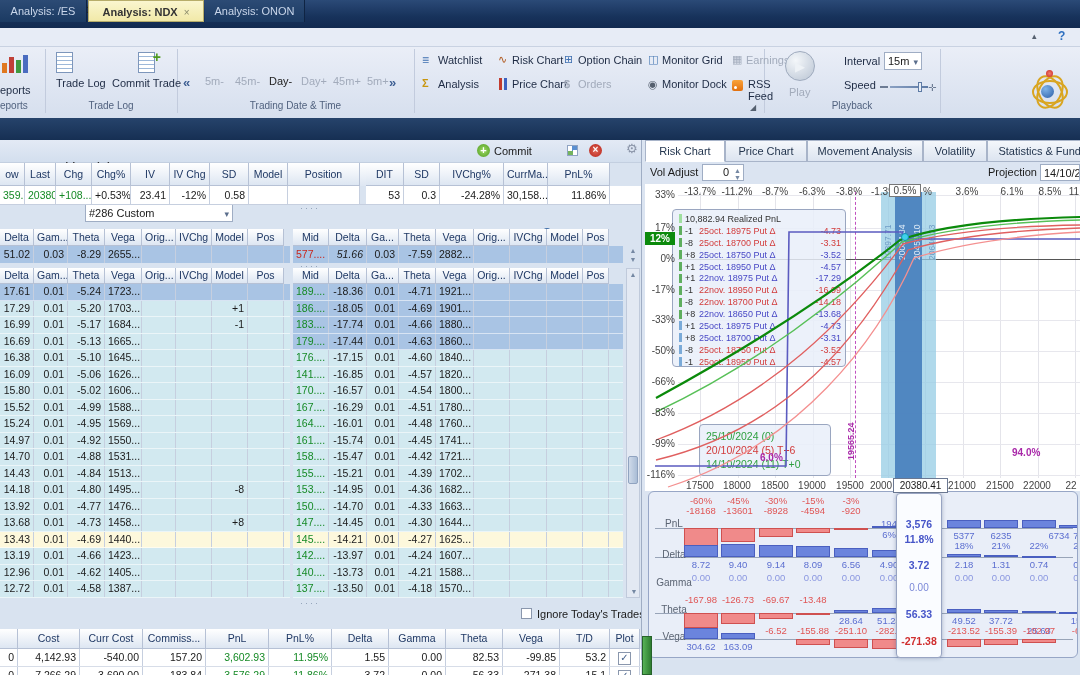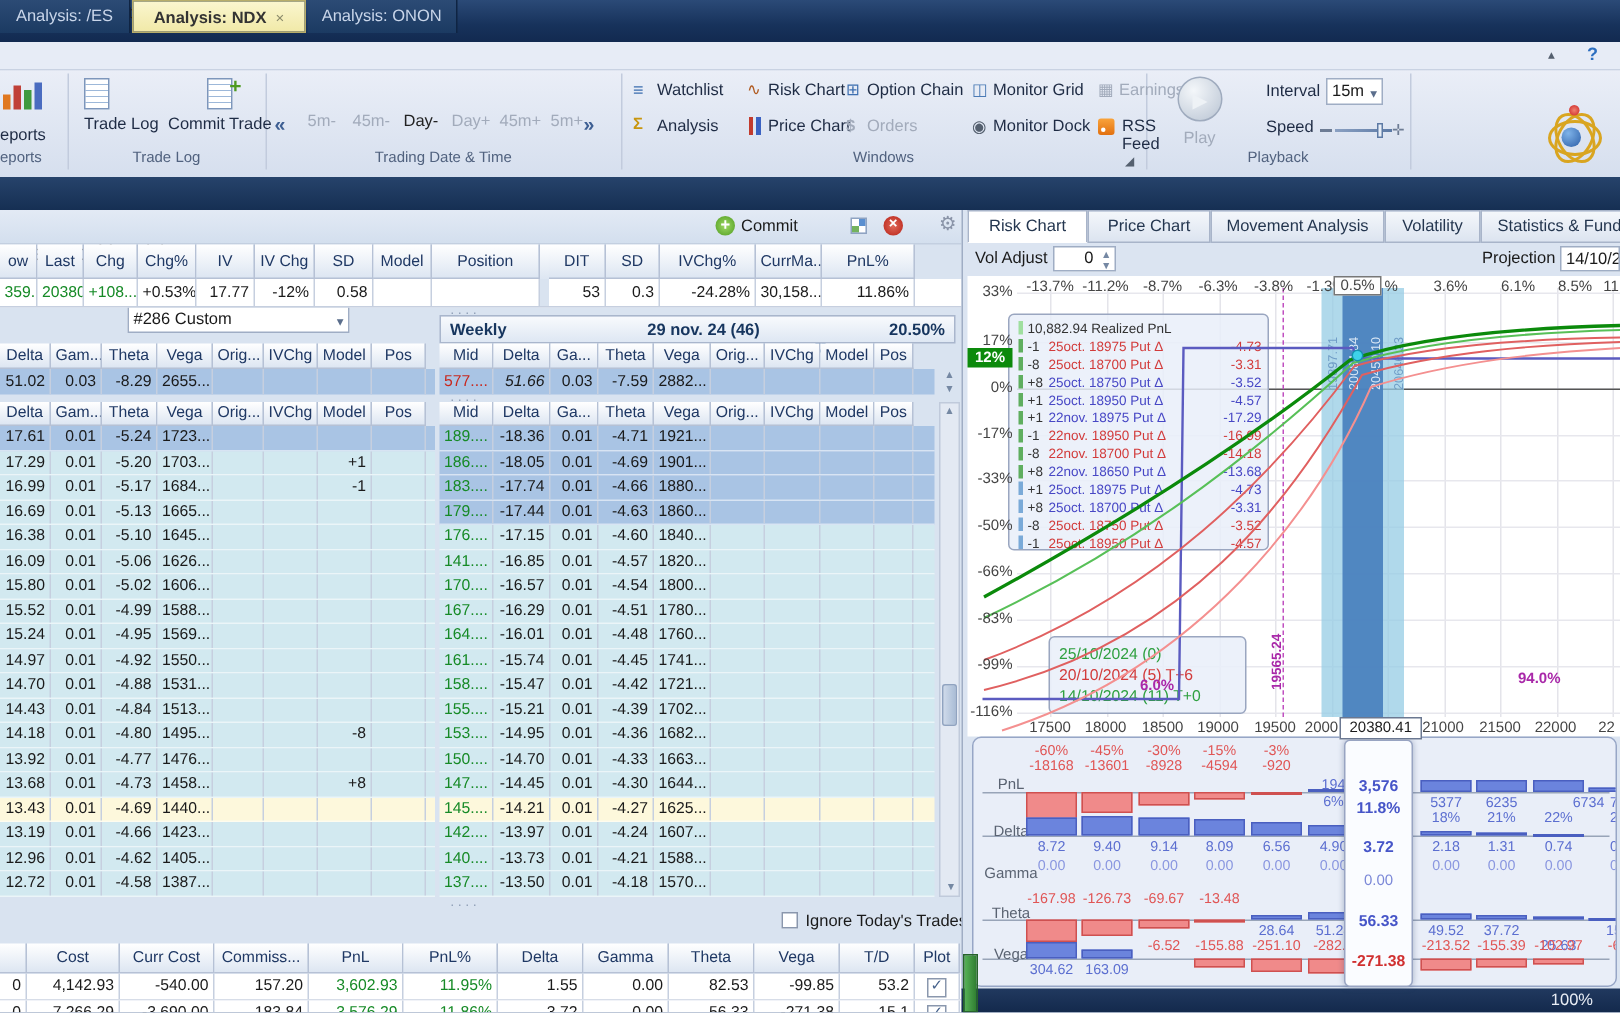--- a/index.html
+++ b/index.html
@@ -187,21 +187,20 @@
     <span class="abs rbtn-label" style="left:18px;top:26px;">Analysis</span>
     <span class="abs icon i-candle" style="left:78px;top:26px;"></span>
     <span class="abs rbtn-label" style="left:92px;top:26px;">Price Chart</span>
     <span class="abs dim" style="left:144px;top:26px;font-size:11px;font-weight:bold;">$</span>
     <span class="abs rbtn-label dim" style="left:158px;top:26px;">Orders</span>
     <span class="abs" style="left:228px;top:26px;color:#55606f;font-size:11px;">◉</span>
     <span class="abs rbtn-label" style="left:242px;top:26px;">Monitor Dock</span>
     <span class="abs icon i-rss" style="left:312px;top:26px;"></span>
     <span class="abs rbtn-label" style="left:328px;top:26px;">RSS Feed</span>
   </div>
-  <div class="abs glabel" style="left:414px;top:100px;width:350px;">Windows</div>
   <div class="abs" style="left:750px;top:103px;color:#55606f;font-size:8px;">◢</div>
 
   
   <div class="abs playbtn" style="left:785px;top:51px;">▶</div>
   <div class="abs dim" style="left:789px;top:86px;font-size:11px;">Play</div>
   <div class="abs rbtn-label" style="left:844px;top:55px;">Interval</div>
   <div class="abs select" style="left:884px;top:52px;width:38px;"><span>15m</span></div>
   <div class="abs rbtn-label" style="left:844px;top:79px;">Speed</div>
   <div class="abs" style="left:880px;top:86px;width:8px;height:2px;background:#6d7c94;"></div>
   <div class="abs" style="left:890px;top:86px;width:38px;height:2px;background:linear-gradient(90deg,#8aa0c2,#5d7aa5);"></div>
@@ -251,41 +250,36 @@
       <div class="c " style="width: 36px;">SD</div>
       <div class="c " style="width: 64px;">IVChg%</div>
       <div class="c " style="width: 44px;">CurrMa...</div>
       <div class="c " style="width: 62px;">PnL%</div>
     </div>
   <div id="sumRow" class="abs flexrow" style="left:0;top:186px;width:641px;height:19px;line-height:18px;background:#fff;border-bottom:1px solid #c6cfdf;">
       <div class="c num g" style="width: 25px;">359...</div>
       <div class="c num g" style="width: 31px;">20380...</div>
       <div class="c num g" style="width: 36px;">+108....</div>
       <div class="c num " style="width: 39px;">+0.53%</div>
-      <div class="c num " style="width: 39px;">17.77</div>
+      <div class="c num " style="width: 39px;">23.41</div>
       <div class="c num " style="width: 40px;">-12%</div>
       <div class="c num " style="width: 39px;">0.58</div>
       <div class="c num " style="width: 39px;"></div>
       <div class="c num " style="width: 72px;"></div>
       <div class="c spacercol" style="width: 6px;"></div>
       <div class="c num " style="width: 38px;">53</div>
       <div class="c num " style="width: 36px;">0.3</div>
       <div class="c num " style="width: 64px;">-24.28%</div>
       <div class="c num " style="width: 44px;">30,158....</div>
       <div class="c num " style="width: 62px;">11.86%</div>
     </div>
 
   <div class="abs splitdots" style="left:300px;top:203px;">····</div>
 
   
-  <div class="abs sechdr flexrow" style="left:293px;top:210px;width:344px;">
-    <span style="padding-left:6px;width:70px;">Weekly</span>
-    <span style="flex:1;text-align:center;">29 nov. 24 (46)</span>
-    <span style="width:62px;text-align:right;padding-right:6px;">20.50%</span>
-  </div>
 
   
   <div id="expHeadL1" class="abs flexrow hdrrow" style="left:0;top:229px;width:290px;height:17px;line-height:16px;">
       <div class="c " style="width: 34px;">Delta</div>
       <div class="c " style="width: 34px;">Gam...</div>
       <div class="c " style="width: 37px;">Theta</div>
       <div class="c " style="width: 37px;">Vega</div>
       <div class="c " style="width: 34px;">Orig...</div>
       <div class="c " style="width: 36px;">IVChg</div>
       <div class="c " style="width: 36px;">Model</div>
@@ -958,21 +952,20 @@
     <div style="position:absolute;top:24px;width:100%;text-align:center;font-weight:bold;font-size:10.5px;color:#4655c8;">3,576</div>
     <div style="position:absolute;top:39px;width:100%;text-align:center;font-weight:bold;font-size:10.5px;color:#4655c8;">11.8%</div>
     <div style="position:absolute;top:65px;width:100%;text-align:center;font-weight:bold;font-size:10.5px;color:#4655c8;">3.72</div>
     <div style="position:absolute;top:88px;width:100%;text-align:center;font-size:10px;color:#7b88d8;">0.00</div>
     <div style="position:absolute;top:114px;width:100%;text-align:center;font-weight:bold;font-size:10.5px;color:#4655c8;">56.33</div>
     <div style="position:absolute;top:141px;width:100%;text-align:center;font-weight:bold;font-size:10.5px;color:#d03030;">-271.38</div>
   </div>
   <div class="abs pricebox">20380.41</div>
 
   <div class="abs greensliver"></div>
-  <div class="abs statusbar"><span>100%</span></div>
 
 <div class="abs gridv" style="left: 700px; top: 192px; height: 286px; z-index: 1;"></div><div class="abs gridv" style="left: 737.5px; top: 192px; height: 286px; z-index: 1;"></div><div class="abs gridv" style="left: 775px; top: 192px; height: 286px; z-index: 1;"></div><div class="abs gridv" style="left: 812.5px; top: 192px; height: 286px; z-index: 1;"></div><div class="abs gridv" style="left: 850px; top: 192px; height: 286px; z-index: 1;"></div><div class="abs gridv" style="left: 887.5px; top: 192px; height: 286px; z-index: 1;"></div><div class="abs gridv" style="left: 925px; top: 192px; height: 286px; z-index: 1;"></div><div class="abs gridv" style="left: 962.5px; top: 192px; height: 286px; z-index: 1;"></div><div class="abs gridv" style="left: 1000px; top: 192px; height: 286px; z-index: 1;"></div><div class="abs gridv" style="left: 1037.5px; top: 192px; height: 286px; z-index: 1;"></div><div class="abs gridv" style="left: 1075px; top: 192px; height: 286px; z-index: 1;"></div><div class="abs gridh" style="left: 678px; top: 195px; width: 402px; z-index: 1;"></div><div class="abs gridh" style="left: 678px; top: 228px; width: 402px; z-index: 1;"></div><div class="abs gridh" style="left: 678px; top: 259px; width: 402px; z-index: 1;"></div><div class="abs gridh" style="left: 678px; top: 290px; width: 402px; z-index: 1;"></div><div class="abs gridh" style="left: 678px; top: 320px; width: 402px; z-index: 1;"></div><div class="abs gridh" style="left: 678px; top: 351px; width: 402px; z-index: 1;"></div><div class="abs gridh" style="left: 678px; top: 382px; width: 402px; z-index: 1;"></div><div class="abs gridh" style="left: 678px; top: 413px; width: 402px; z-index: 1;"></div><div class="abs gridh" style="left: 678px; top: 444px; width: 402px; z-index: 1;"></div><div class="abs gridh" style="left: 678px; top: 475px; width: 402px; z-index: 1;"></div><div class="abs zeroline" style="left: 678px; top: 259px; width: 402px; z-index: 2;"></div><div class="abs bandlight" style="left: 881px; top: 192px; width: 55px; height: 286px; z-index: 2;"></div><div class="abs banddark" style="left: 895px; top: 192px; width: 27px; height: 286px; z-index: 2;"></div><div class="abs vertlabel" style="left: 883px; top: 196px; height: 64px; z-index: 3; color: rgb(111, 156, 198);">19897.71</div><div class="abs vertlabel" style="left: 897px; top: 196px; height: 64px; z-index: 3; color: rgb(220, 233, 246);">20084.84</div><div class="abs vertlabel" style="left: 912px; top: 196px; height: 64px; z-index: 3; color: rgb(220, 233, 246);">20459.10</div><div class="abs vertlabel" style="left: 927px; top: 196px; height: 64px; z-index: 3; color: rgb(111, 156, 198);">20646.23</div><div class="abs magline" style="left: 855px; top: 192px; height: 286px; z-index: 2;"></div><div class="abs vertlabel magtext" style="left: 846px; top: 398px; height: 62px; font-size: 9px; z-index: 3;">19565.24</div><div class="abs magtext" style="left: 760px; top: 452px; font-size: 10px; z-index: 5;">6.0%</div><div class="abs magtext" style="left: 1012px; top: 447px; font-size: 10px; z-index: 5;">94.0%</div><div class="abs axlabel" style="left: 682px; top: 186px; width: 36px; text-align: center; z-index: 5;">-13.7%</div><div class="abs axlabel" style="left: 719px; top: 186px; width: 36px; text-align: center; z-index: 5;">-11.2%</div><div class="abs axlabel" style="left: 757px; top: 186px; width: 36px; text-align: center; z-index: 5;">-8.7%</div><div class="abs axlabel" style="left: 794px; top: 186px; width: 36px; text-align: center; z-index: 5;">-6.3%</div><div class="abs axlabel" style="left: 831px; top: 186px; width: 36px; text-align: center; z-index: 5;">-3.8%</div><div class="abs axlabel" style="left: 866px; top: 186px; width: 36px; text-align: center; z-index: 5;">-1.3%</div><div class="abs axlabel" style="left: 889px; top: 184px; width: 32px; height: 13px; border: 1px solid rgb(119, 119, 119); background: rgb(253, 253, 253); text-align: center; line-height: 12px; z-index: 6;">0.5%</div><div class="abs axlabel" style="left: 923px; top: 186px; z-index: 5;">%</div><div class="abs axlabel" style="left: 949px; top: 186px; width: 36px; text-align: center; z-index: 5;">3.6%</div><div class="abs axlabel" style="left: 994px; top: 186px; width: 36px; text-align: center; z-index: 5;">6.1%</div><div class="abs axlabel" style="left: 1032px; top: 186px; width: 36px; text-align: center; z-index: 5;">8.5%</div><div class="abs axlabel" style="left: 1056px; top: 186px; width: 36px; text-align: center; z-index: 5;">11</div><div class="abs axlabel" style="left: 645px; top: 189px; width: 30px; text-align: right; z-index: 5;">33%</div><div class="abs axlabel" style="left: 645px; top: 222px; width: 30px; text-align: right; z-index: 5;">17%</div><div class="abs axlabel" style="left: 645px; top: 253px; width: 30px; text-align: right; z-index: 5;">0%</div><div class="abs axlabel" style="left: 645px; top: 284px; width: 30px; text-align: right; z-index: 5;">-17%</div><div class="abs axlabel" style="left: 645px; top: 314px; width: 30px; text-align: right; z-index: 5;">-33%</div><div class="abs axlabel" style="left: 645px; top: 345px; width: 30px; text-align: right; z-index: 5;">-50%</div><div class="abs axlabel" style="left: 645px; top: 376px; width: 30px; text-align: right; z-index: 5;">-66%</div><div class="abs axlabel" style="left: 645px; top: 407px; width: 30px; text-align: right; z-index: 5;">-83%</div><div class="abs axlabel" style="left: 645px; top: 438px; width: 30px; text-align: right; z-index: 5;">-99%</div><div class="abs axlabel" style="left: 645px; top: 469px; width: 30px; text-align: right; z-index: 5;">-116%</div><div class="abs" style="left: 645px; top: 232px; width: 30px; height: 13px; background: rgb(12, 138, 12); color: rgb(255, 255, 255); font-weight: bold; font-size: 10px; text-align: center; line-height: 13px; z-index: 6;">12%</div><div class="abs axlabel" style="left: 680px; top: 480px; width: 40px; text-align: center; z-index: 5;">17500</div><div class="abs axlabel" style="left: 717px; top: 480px; width: 40px; text-align: center; z-index: 5;">18000</div><div class="abs axlabel" style="left: 755px; top: 480px; width: 40px; text-align: center; z-index: 5;">18500</div><div class="abs axlabel" style="left: 792px; top: 480px; width: 40px; text-align: center; z-index: 5;">19000</div><div class="abs axlabel" style="left: 830px; top: 480px; width: 40px; text-align: center; z-index: 5;">19500</div><div class="abs axlabel" style="left: 861px; top: 480px; width: 40px; text-align: center; z-index: 5;">2000</div><div class="abs axlabel" style="left: 942px; top: 480px; width: 40px; text-align: center; z-index: 5;">21000</div><div class="abs axlabel" style="left: 980px; top: 480px; width: 40px; text-align: center; z-index: 5;">21500</div><div class="abs axlabel" style="left: 1017px; top: 480px; width: 40px; text-align: center; z-index: 5;">22000</div><div class="abs axlabel" style="left: 1051px; top: 480px; width: 40px; text-align: center; z-index: 5;">22</div><div class="abs panelbox" style="left: 672px; top: 209px; width: 174px; height: 158px; z-index: 3; padding: 3px 4px; overflow: hidden;">
       <div class="legrow">
         <div class="legbar" style="background: rgb(159, 223, 159);"></div>
         <div style="color: rgb(51, 51, 51);">10,882.94 Realized PnL</div>
       </div>
       <div class="legrow">
         <div class="legbar" style="background: rgb(95, 174, 95);"></div>
         <div style="width: 14px; color: rgb(51, 51, 51);">-1</div>
         <div class="tone-red" style="flex: 1 1 0%;">25oct. 18975 Put Δ</div>

